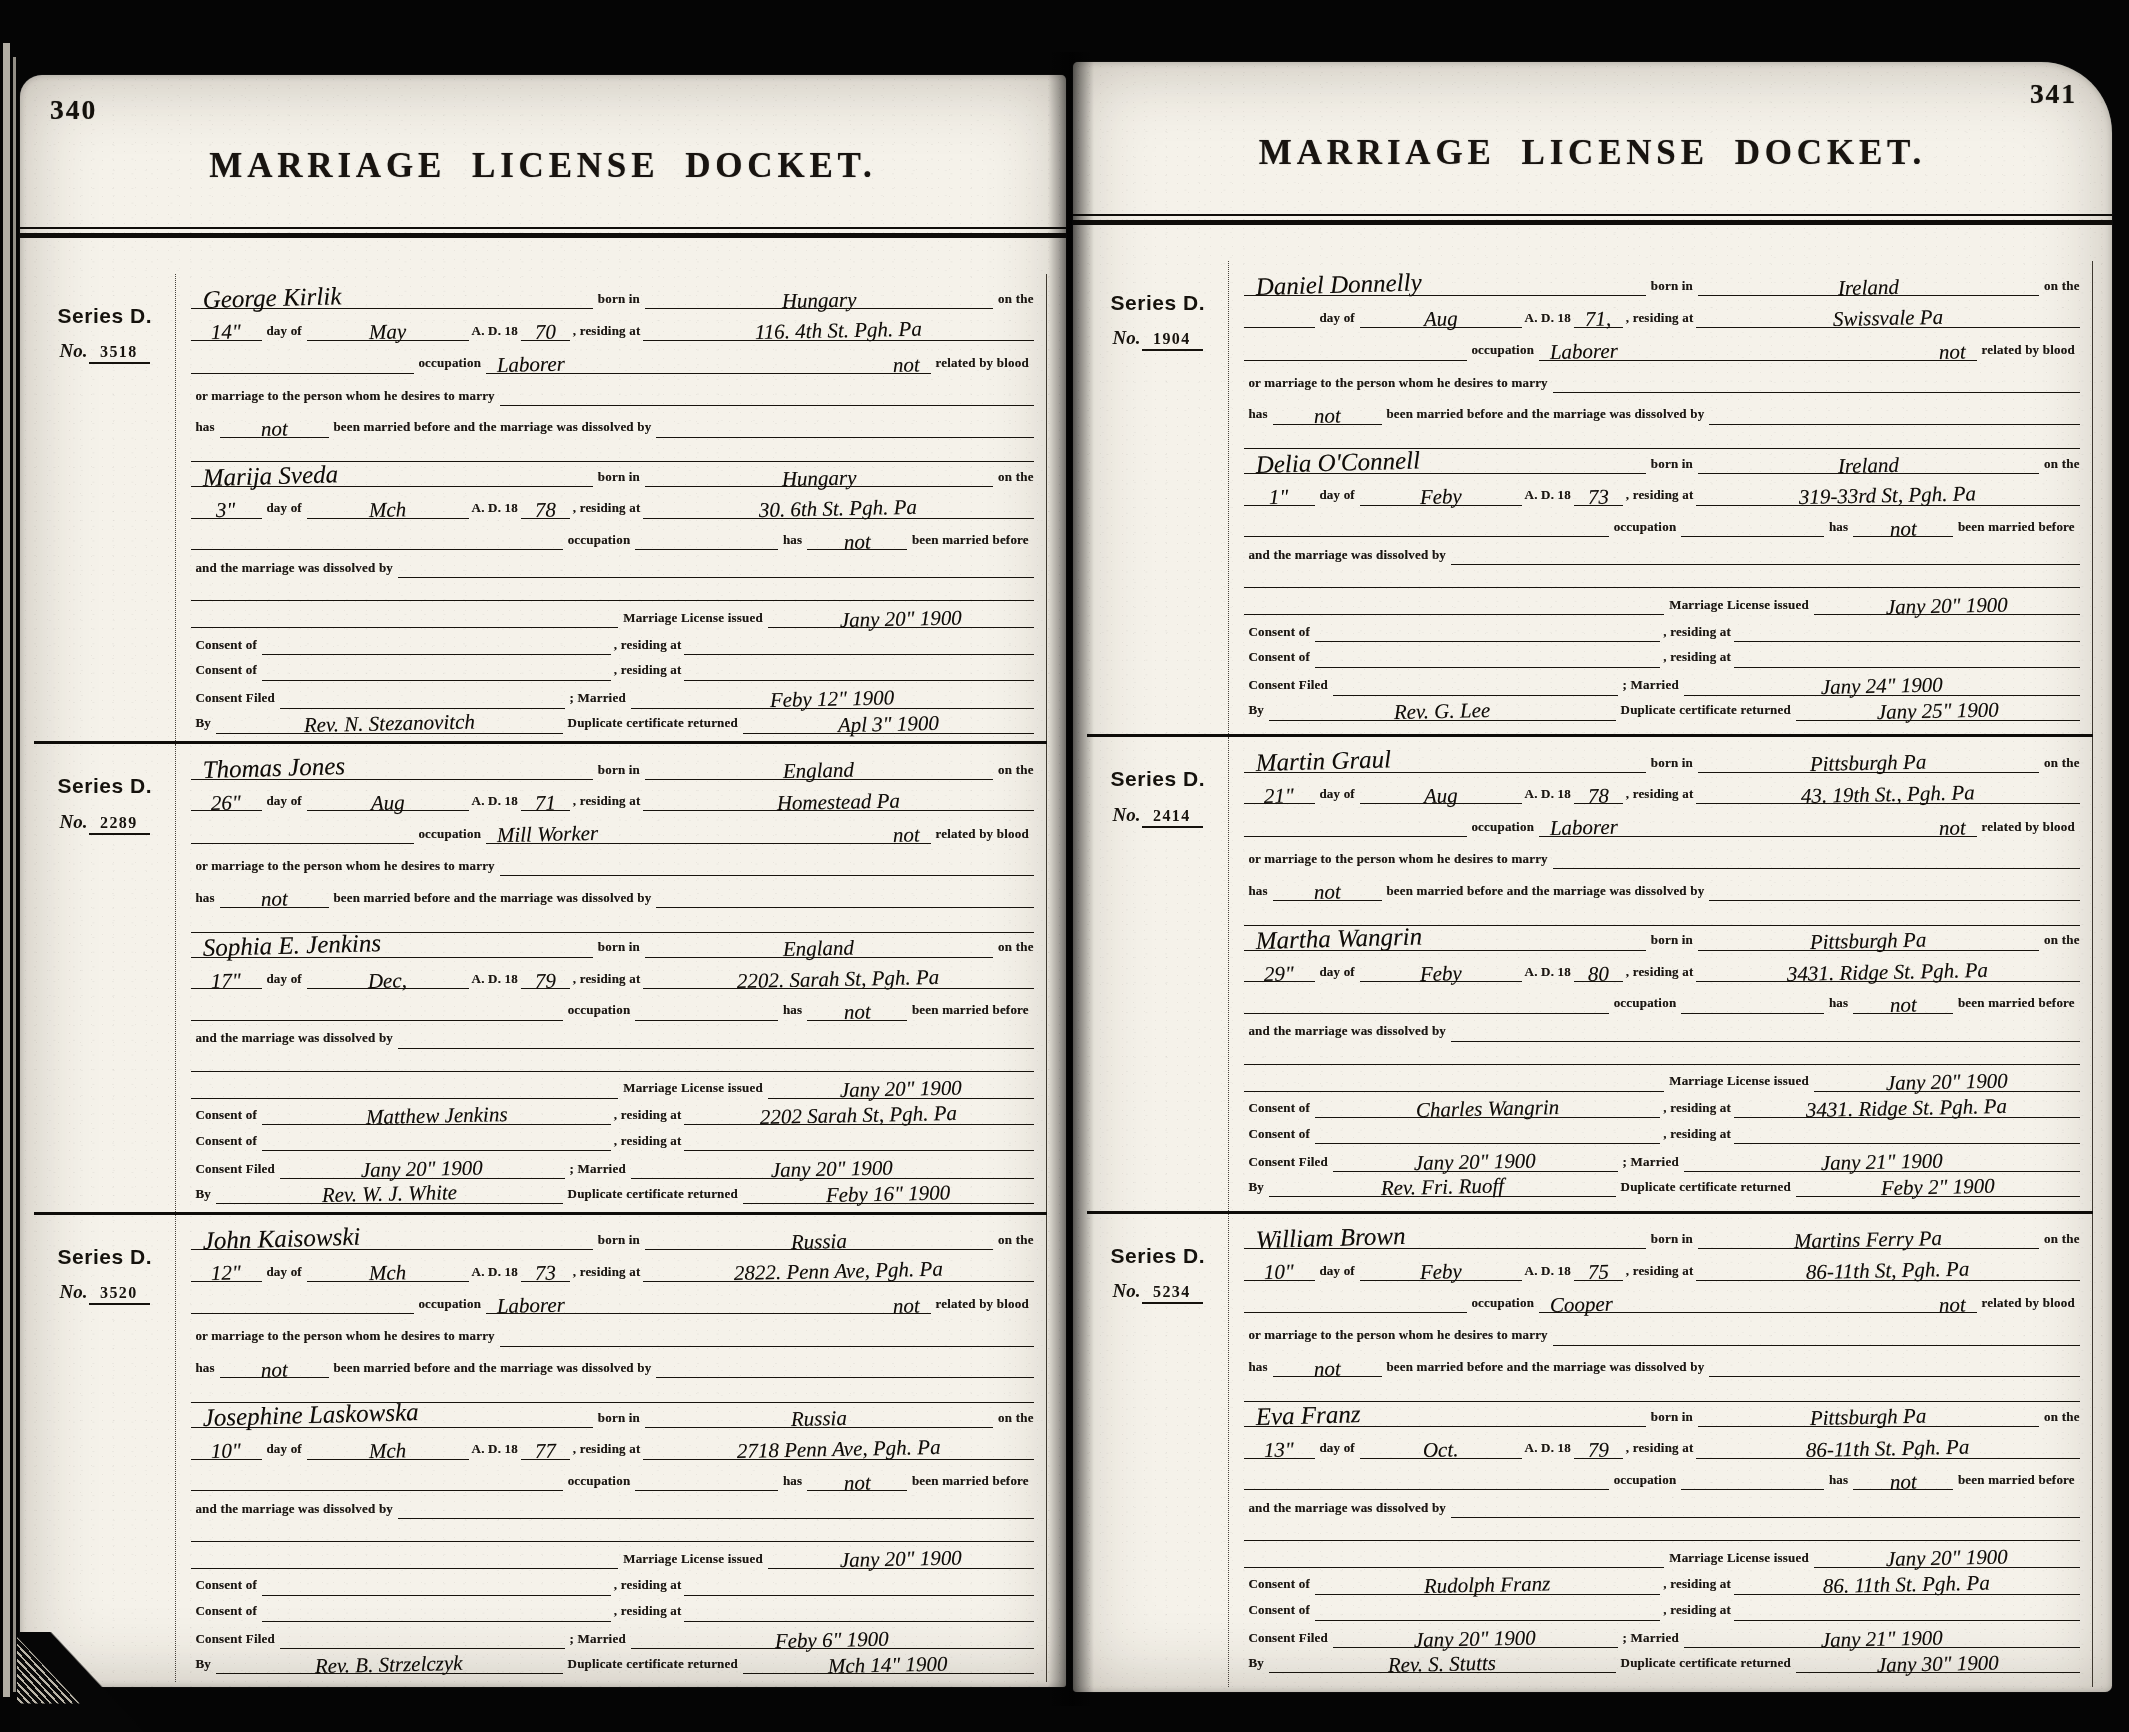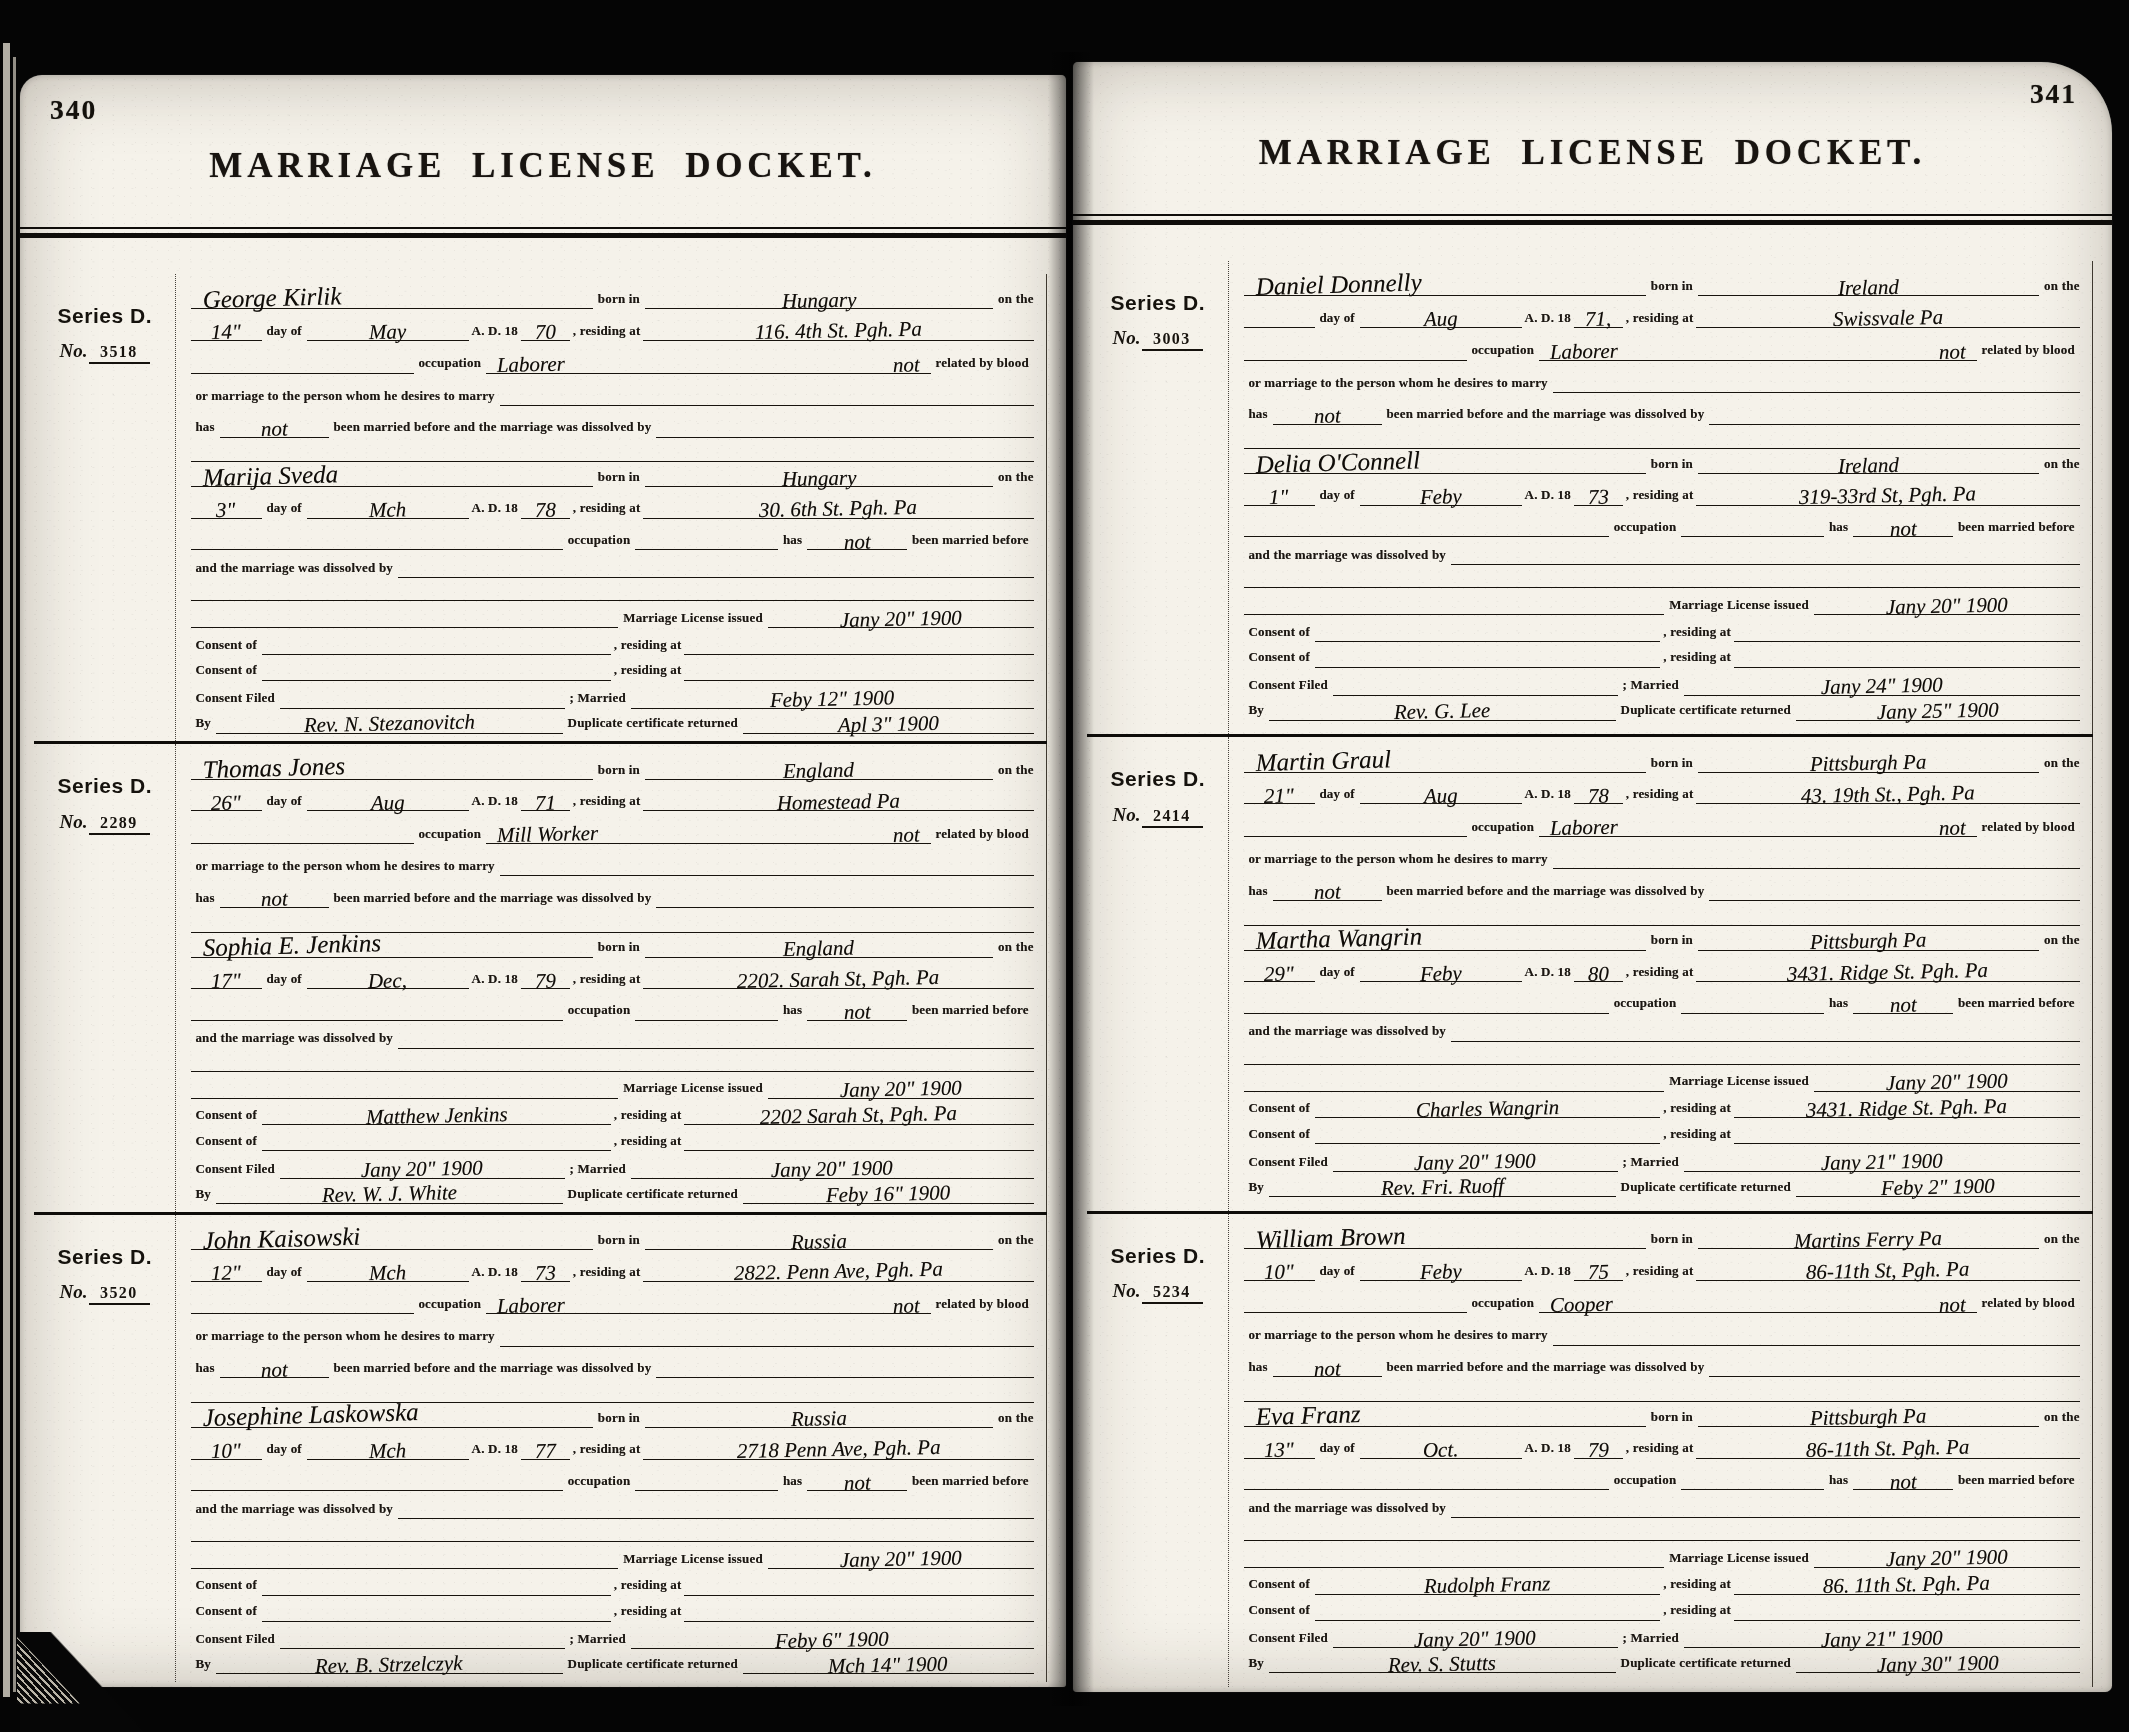--- a/index.html
+++ b/index.html
@@ -620,21 +620,21 @@
 <div class="page page--right">
   <div class="page-number">341</div>
   <div class="title">MARRIAGE LICENSE DOCKET.</div>
   <div class="title-rule"></div>
   <div class="records" id="records-right">
   <section class="record">
     <aside class="series">
       <div class="series-d">Series D.</div>
       <div class="series-no">
         <span class="no-word">No.</span>
-        <span class="no-value">3003</span>
+        <span class="no-value">1904</span>
       </div>
     </aside>
     <div class="form">
 
       <div class="row r1">
         <span class="blank b-name blank--left">
               <span class="hw hw--name">Daniel Donnelly</span>
             </span>
         <span class="lbl">born in</span>
         <span class="blank b-born">

